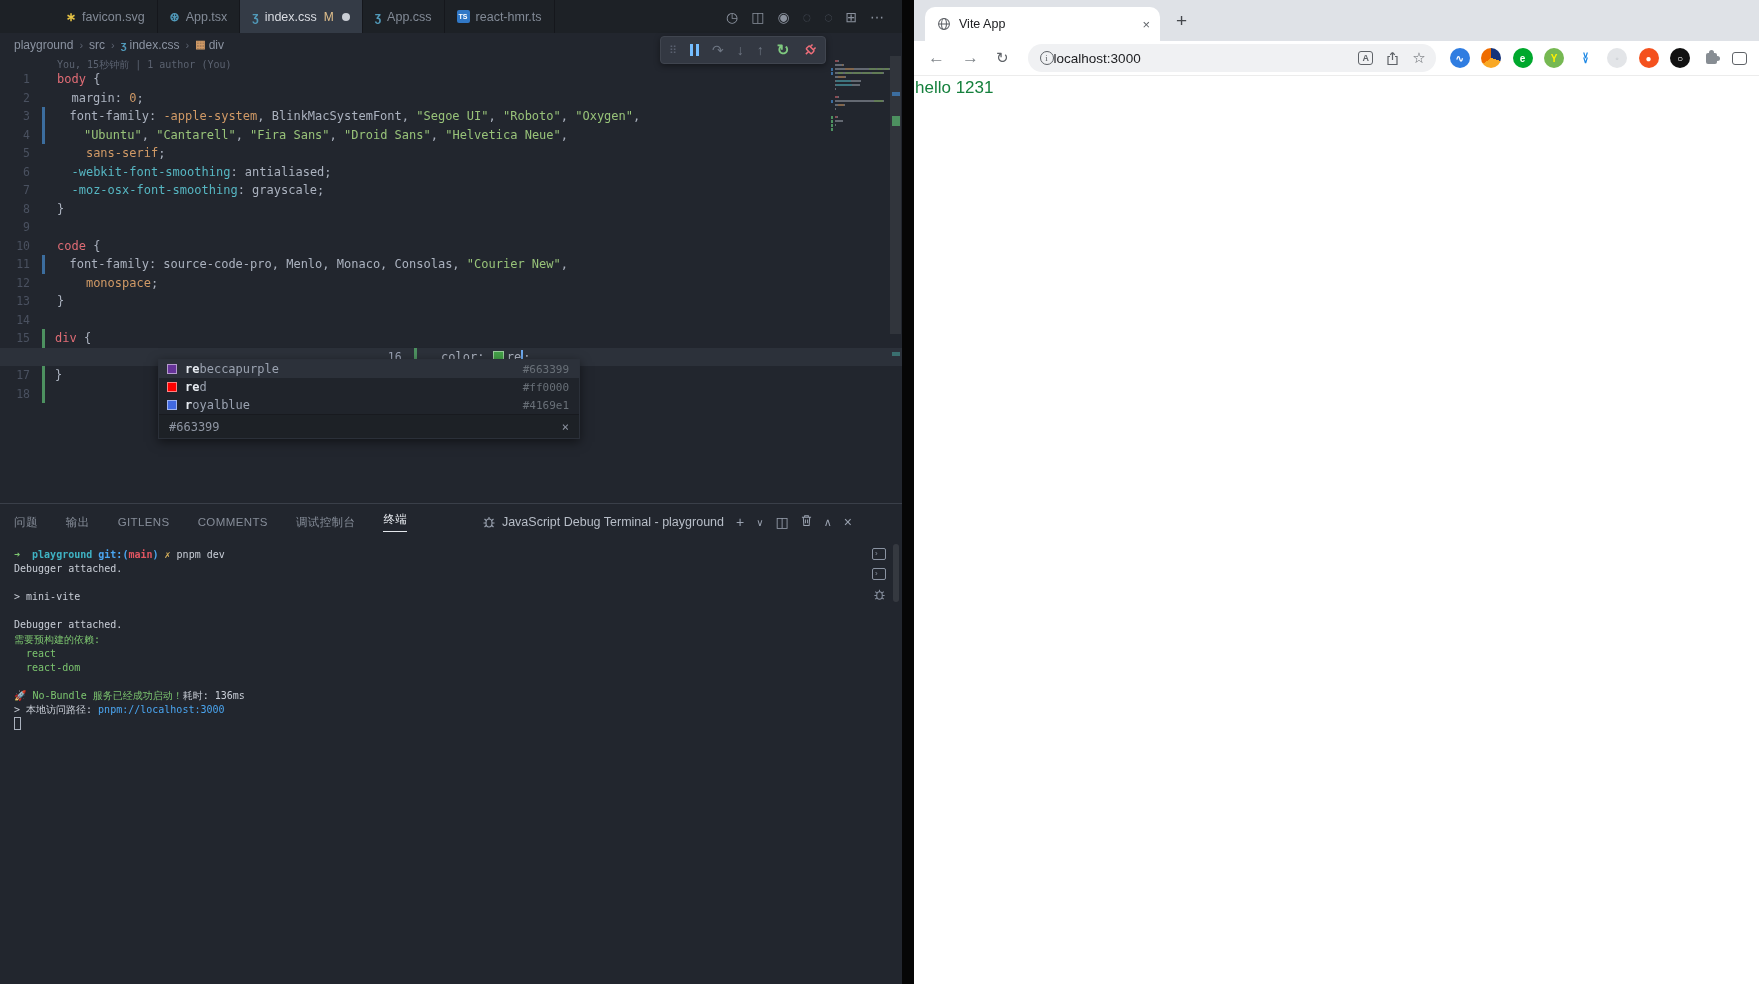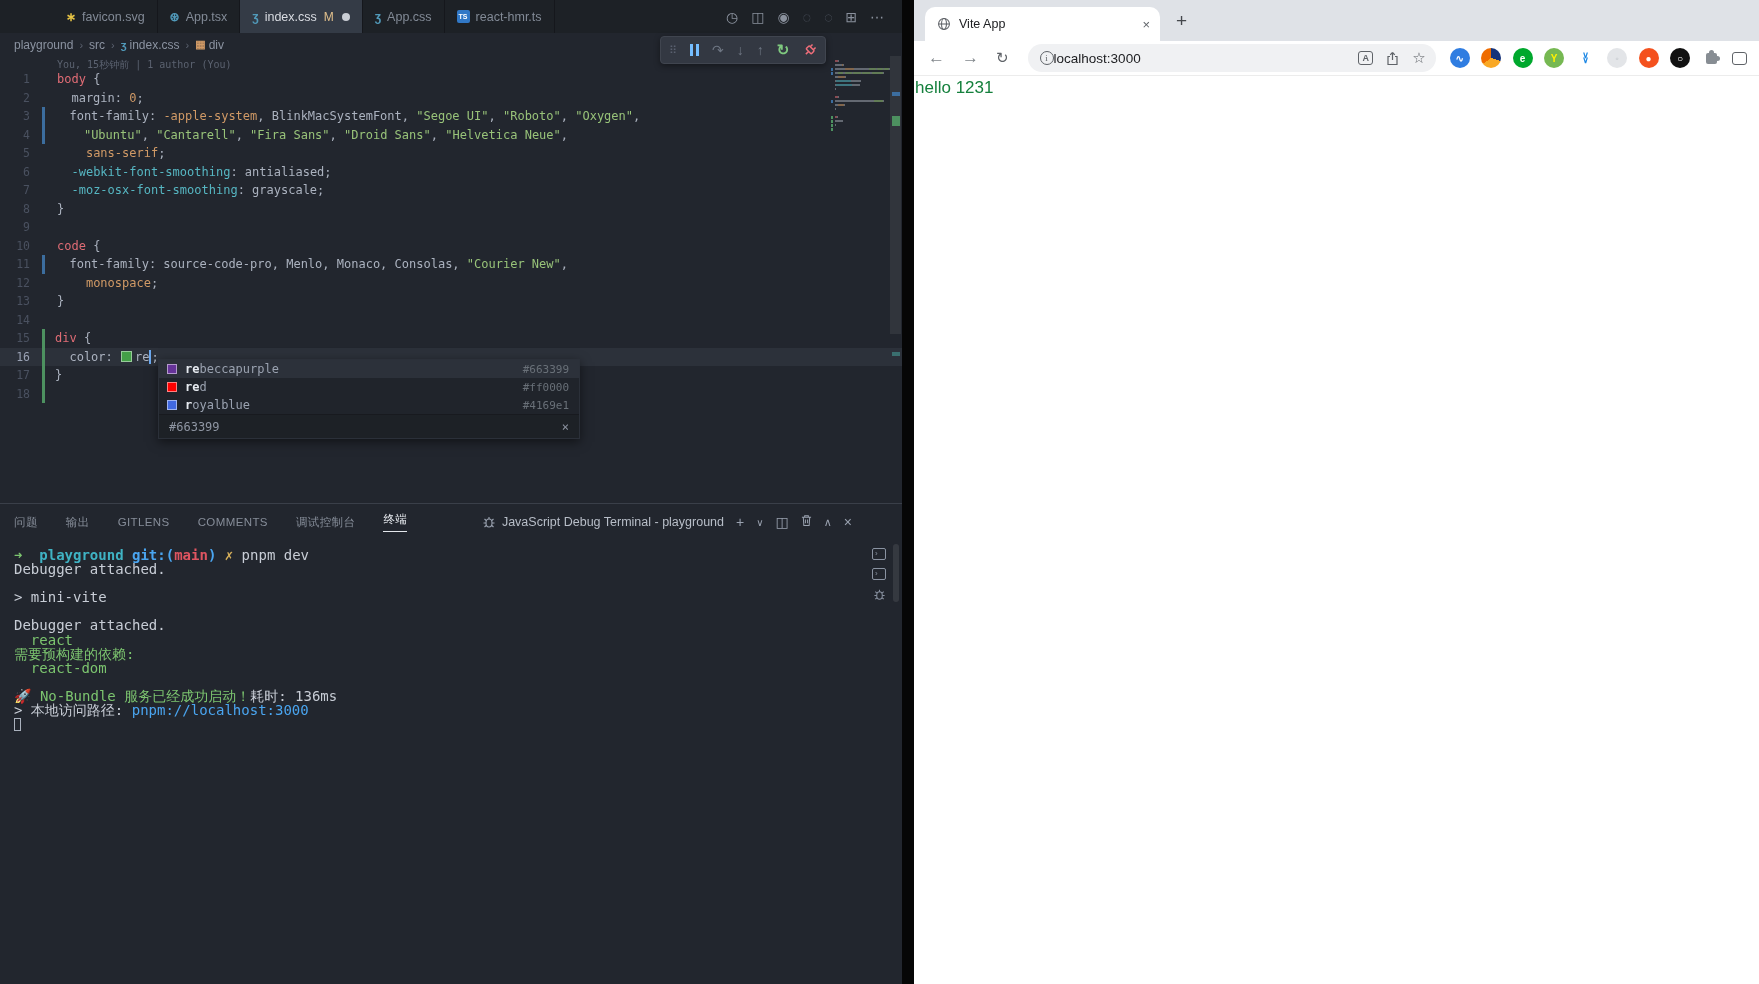--- a/index.html
+++ b/index.html
@@ -20,21 +20,21 @@
   .vs-actions span { cursor:pointer; }
 
   .vs-breadcrumb { position:absolute; left:0; top:33px; width:100%; height:23px; display:flex; align-items:center; padding-left:14px; font-size:12px; color:#8b93a1; gap:3px; }
   .vs-breadcrumb .sep { color:#5c6370; font-size:11px; margin:0 3px; }
   .bc-ic { font-weight:bold; font-size:11px; }
 
   .vs-editor { position:absolute; left:0; top:56px; width:100%; height:447px; overflow:hidden; }
   .blame { position:absolute; left:57px; top:2px; font-size:10px; color:#5b6270; font-family:"DejaVu Sans Mono",monospace; }
   .code-rows { position:absolute; left:0; top:14px; width:100%; }
   .crow { display:flex; height:18.5px; align-items:center; position:relative; }
-  .crow.cur { background:#2c313a; }
+  .crow.cur { background:#2c313a;justify-content:center; }
   .ln { width:30px; text-align:right; color:#4a5160; font-size:11.5px; font-family:"DejaVu Sans Mono",monospace; flex:none; }
   .crow.cur .ln { color:#9aa2b4; }
   .gut { width:5px; height:18.5px; margin-left:12px; flex:none; }
   .gut.mod { background:#3c6d9e; width:3px; }
   .gut.add { background:#4d9160; width:3px; }
   .ctext { font-family:"DejaVu Sans Mono",monospace; font-size:12px; white-space:pre; margin-left:10px; }
   .c-fg { color:#abb2bf; } .c-sel { color:#e06c75; } .c-str { color:#98c379; }
   .c-orn { color:#d19a66; } .c-cyn { color:#56b6c2; } .c-num { color:#d19a66; }
   .swatch { display:inline-block; width:11px; height:11px; background:#43a047; border:1px solid rgba(255,255,255,.45); vertical-align:-1px; margin:0 3px 0 1px; }
   .caret { display:inline-block; width:2px; height:14px; background:#6ca9f0; vertical-align:-3px; }
@@ -71,21 +71,21 @@
   .vs-panel { position:absolute; left:0; top:503px; width:100%; height:481px; background:#22262e; border-top:1px solid #3a3f49; }
   .panel-tabs { display:flex; align-items:center; height:36px; padding:0 14px; gap:0; }
   .ptab { font-size:11.5px; letter-spacing:.4px; color:#868d99; padding:0 14px; height:100%; display:flex; align-items:center; cursor:pointer; }
   .ptab:first-child { padding-left:0; }
   .ptab.active { color:#e4e7ec; }
   .ptab.active span { border-bottom:1px solid #e4e7ec; padding-bottom:4px; }
   .panel-right { margin-left:auto; display:flex; align-items:center; gap:12px; color:#9aa2b0; padding-right:36px; }
   .pr-title { font-size:12.5px; color:#b8bec8; display:flex; align-items:center; gap:6px; }
   .pr-ic { font-size:14px; cursor:pointer; }
   .term { position:absolute; left:14px; top:44px; }
-  .trow { font-family:"DejaVu Sans Mono",monospace; font-size:14px; line-height:14.1px; white-space:pre; }
+  .trow { font-family:"DejaVu Sans Mono",monospace; font-size:10px; line-height:14.1px; white-space:pre; }
   .t-f { color:#c8cdd6; } .t-g { color:#7cc56f; } .t-c { color:#3fb3c4; font-weight:bold; }
   .t-b { color:#4aa5f0; font-weight:bold; } .t-r { color:#e05561; font-weight:bold; }
   .t-y { color:#d8b15b; } .t-l { color:#4aa5f0; cursor:pointer; }
   .t-cursor { display:inline-block; width:7px; height:13px; border:1px solid #aab1bd; vertical-align:-2px; }
   .term-side { position:absolute; right:16px; top:44px; display:flex; flex-direction:column; gap:8px; align-items:center; }
   .term-win { width:14px; height:12px; border:1.2px solid #8a93a2; border-radius:2px; color:#8a93a2; font-size:8px; line-height:9px; padding-left:2px; cursor:pointer; }
   .tscroll { position:absolute; right:3px; top:40px; width:6px; height:58px; background:rgba(255,255,255,.09); border-radius:3px; }
 
   
   #divider { position:absolute; left:902px; top:0; width:12px; height:984px; background:#060606; }
@@ -450,22 +450,22 @@
         <span class="pr-ic">×</span>
       </div>
     </div>
     <div class="term">
         <div class="trow"><span class="t-g">➜  </span><span class="t-c">playground </span><span class="t-b">git:(</span><span class="t-r">main</span><span class="t-b">) </span><span class="t-y">✗ </span><span class="t-f">pnpm dev</span></div>
         <div class="trow"><span class="t-f">Debugger attached.</span></div>
         <div class="trow">&nbsp;</div>
         <div class="trow"><span class="t-f">&gt; mini-vite</span></div>
         <div class="trow">&nbsp;</div>
         <div class="trow"><span class="t-f">Debugger attached.</span></div>
+        <div class="trow"><span class="t-g">需要预构建的依赖:</span></div>
         <div class="trow"><span class="t-g">  react</span></div>
-        <div class="trow"><span class="t-g">需要预构建的依赖:</span></div>
         <div class="trow"><span class="t-g">  react-dom</span></div>
         <div class="trow">&nbsp;</div>
         <div class="trow"><span class="t-f">🚀 </span><span class="t-g">No-Bundle 服务已经成功启动！</span><span class="t-f">耗时: 136ms</span></div>
         <div class="trow"><span class="t-f">&gt; 本地访问路径: </span><span class="t-l">pnpm://localhost:3000</span></div>
         <div class="trow"><span class="t-cursor"></span></div>
       </div>
     <div class="term-side">
       <span class="term-win">›</span>
       <span class="term-win">›</span>
       <svg width="13" height="13" viewBox="0 0 14 14">

